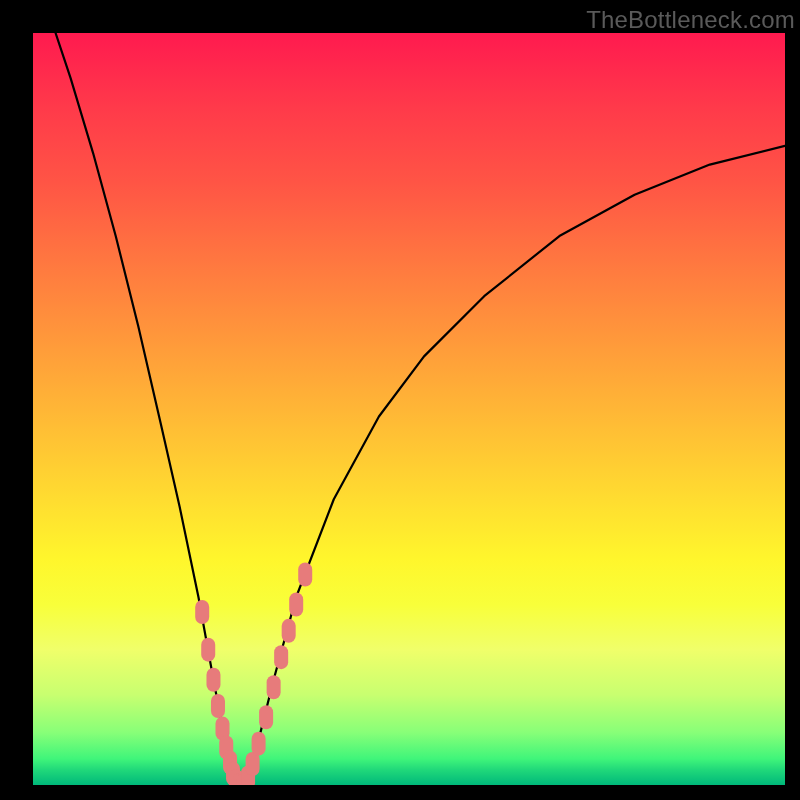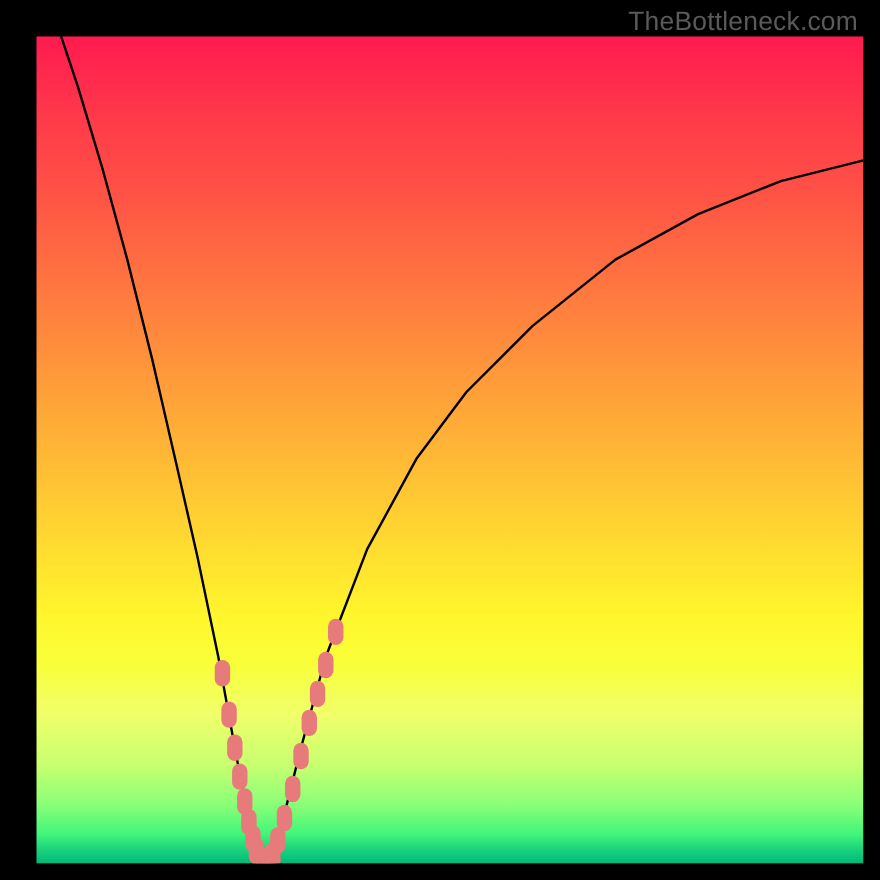--- a/index.html
+++ b/index.html
@@ -49,21 +49,21 @@
       #88ff78 93%,
       #40f57a 96.5%,
       #20d87a 98%,
       #10c87a 99%,
       #00b87a 100%
     );
   }
   .watermark {
     position: absolute;
     top: 6px;
-    right: 20px;
+    right: 5px;
     color: #5a5a5a;
     font-size: 24px;
     font-weight: 500;
     letter-spacing: 0.2px;
     user-select: none;
   }
   svg.curve {
     position: absolute;
     left: 0;
     top: 0;

